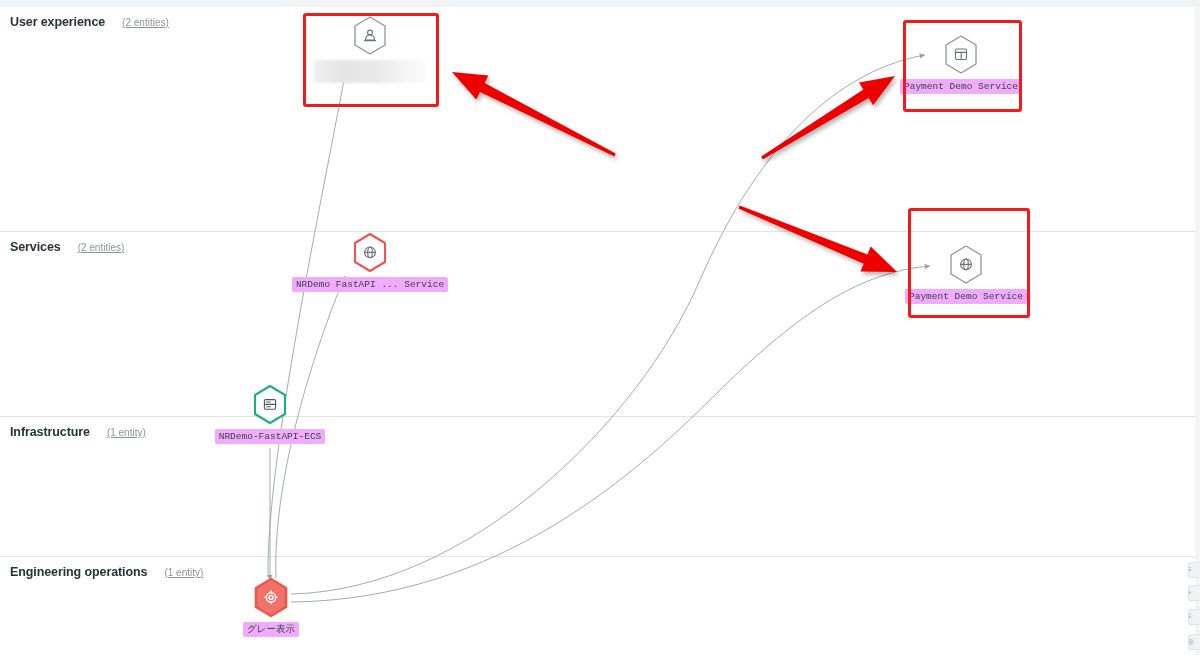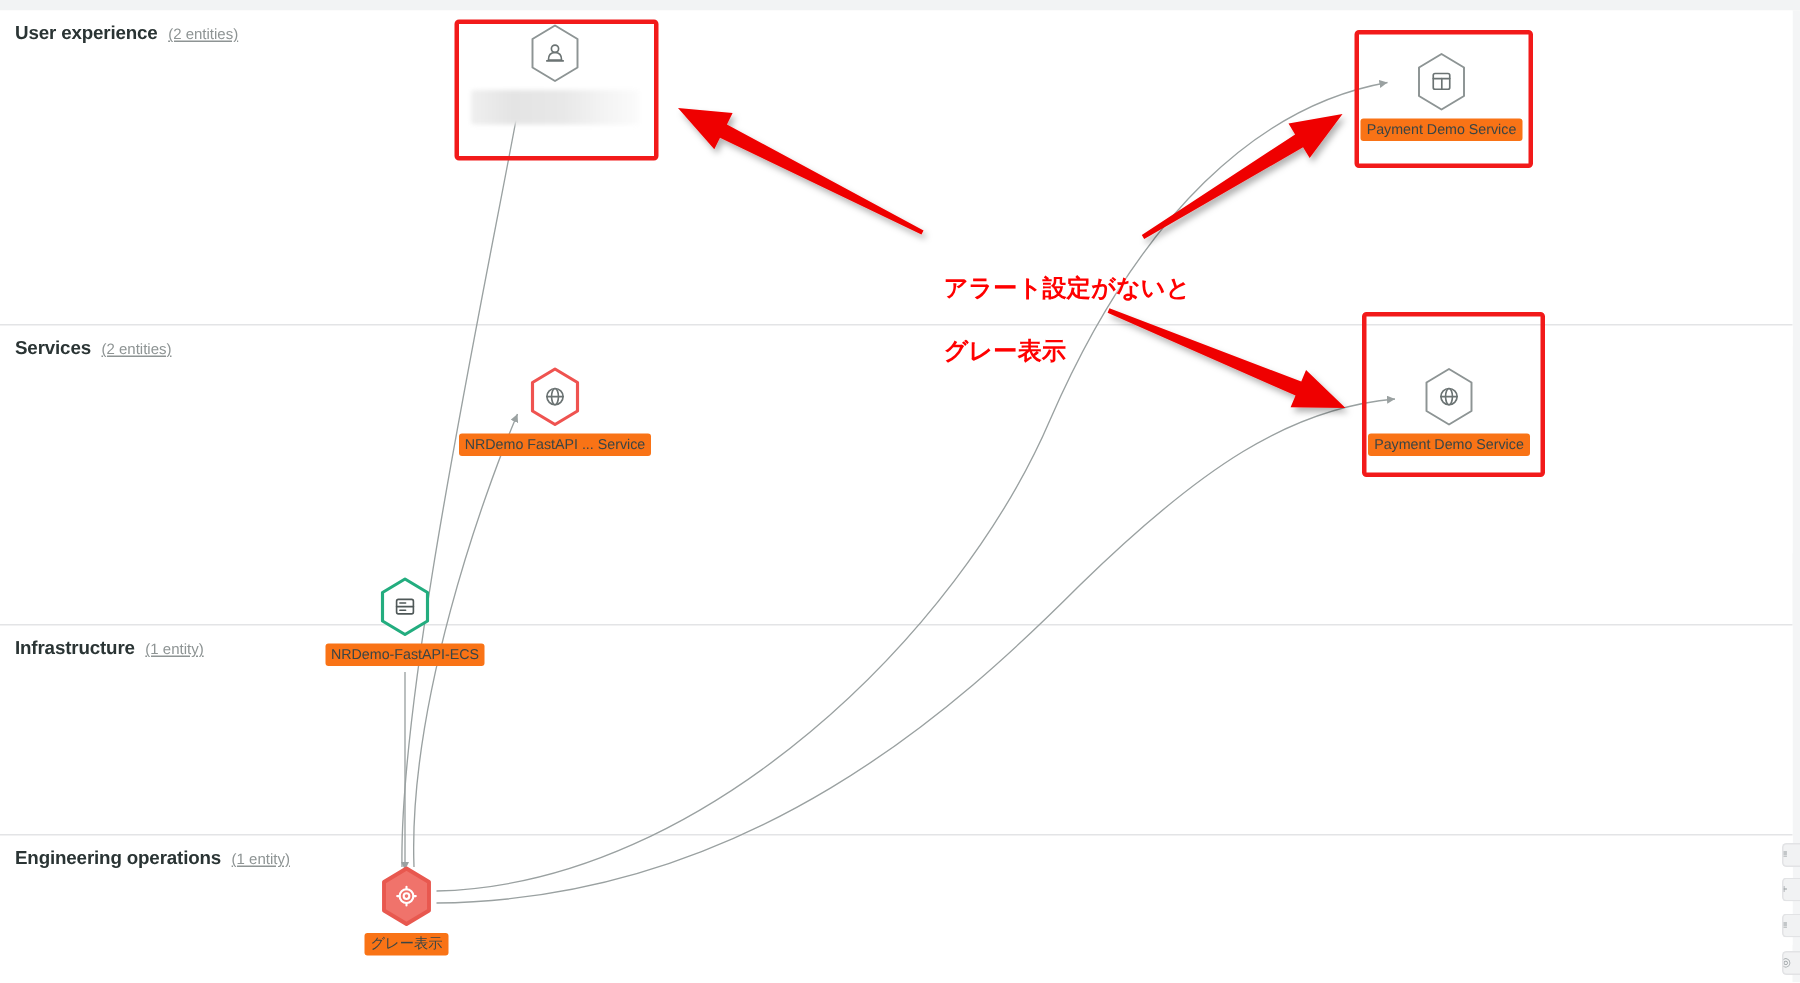--- a/index.html
+++ b/index.html
@@ -36,21 +36,21 @@
     border-top: 1px solid #e3e4e6;
     background: #ffffff;
   }
   .lane.first { border-top: none; }
   .lane-header {
     position: absolute;
     left: 10px;
     top: 8px;
     display: flex;
     align-items: baseline;
-    gap: 7px;
+    gap: 17px;
     white-space: nowrap;
     z-index: 6;
   }
   .lane-title {
     font-size: 12.5px;
     font-weight: bold;
     color: #2a3434;
     letter-spacing: -0.1px;
   }
   .lane-count {
@@ -81,25 +81,26 @@
     position: relative;
     display: flex;
     align-items: center;
     justify-content: center;
   }
   .hex-wrap svg { display: block; }
   .node-label {
     margin-top: 3px;
     font-size: 9.5px;
     color: #3a4545;
-    background: #f97316;
+    background: #f0abfc;
     padding: 1.5px 4px;
     border-radius: 2px;
     white-space: nowrap;
     line-height: 12px;
+    font-family: Liberation Mono, monospace;
   }
   .node-label.redacted {
     color: transparent;
     background: linear-gradient(90deg,#efefef 0%,#e4e4e4 25%,#e8e8e8 55%,#f4f4f4 80%,#fbfbfb 100%);
     width: 104px;
     height: 20px;
     border-radius: 2px;
     filter: blur(1.4px);
   }
   
@@ -161,21 +162,21 @@
   <div class="top-strip"></div>
   <div class="right-strip"></div>
 
   <div id="lanes">
       <div class="lane first" style="top: 7px; height: 224px;">
         <div class="lane-header">
           <span class="lane-title">User experience</span>
           <span class="lane-count">(2 entities)</span>
         </div>
       </div>
-      <div class="lane" style="top: 216px; height: 153px;">
+      <div class="lane" style="top: 231px; height: 153px;">
         <div class="lane-header">
           <span class="lane-title">Services</span>
           <span class="lane-count">(2 entities)</span>
         </div>
       </div>
       <div class="lane" style="top: 384px; height: 172px; margin-top: 32px;">
         <div class="lane-header">
           <span class="lane-title">Infrastructure</span>
           <span class="lane-count">(1 entity)</span>
         </div>
@@ -223,21 +224,21 @@
             <path d="M19 2 L34 11 L34 30 L19 39 L4 30 L4 11 Z" fill="#ffffff" stroke="#8d9494" stroke-width="1.3" stroke-linejoin="round"></path>
             <g stroke="#6b7373" stroke-width="1.1" fill="none" stroke-linecap="round" stroke-linejoin="round">
               <rect x="13.5" y="15" width="11" height="10.5" rx="1.2"></rect>
               <line x1="13.5" y1="18.4" x2="24.5" y2="18.4"></line>
               <line x1="19.2" y1="18.4" x2="19.2" y2="25.5"></line>
             </g>
           </svg>
         </div>
         <div class="node-label">Payment Demo Service</div>
       </div>
-      <div class="node" style="left: 370px; top: 244px;">
+      <div class="node" style="left: 370px; top: 232px;">
         <div class="hex-wrap">
           <svg width="38" height="42" viewBox="0 0 38 42">
             <path d="M19 2 L34 11 L34 30 L19 39 L4 30 L4 11 Z" fill="#ffffff" stroke="#ef5350" stroke-width="2.1" stroke-linejoin="round"></path>
             <g stroke="#6b7373" stroke-width="1.1" fill="none" stroke-linecap="round" stroke-linejoin="round">
               <circle cx="19" cy="20.4" r="5.4"></circle>
               <line x1="13.6" y1="20.4" x2="24.4" y2="20.4"></line>
               <ellipse cx="19" cy="20.4" rx="2.3" ry="5.4"></ellipse>
             </g>
           </svg>
         </div>
@@ -300,24 +301,20 @@
         <feDropShadow dx="2" dy="3" stdDeviation="2.2" flood-color="#000000" flood-opacity="0.30"></feDropShadow>
       </filter>
     </defs>
     <g id="annot-g" filter="url(#softshadow)">
         <polygon points="615.7,153.6 484.6,83.0 488.4,75.4 452.0,72.0 476.2,99.5 480.0,91.9 614.3,156.4" fill="#ef0000"></polygon>
         <polygon points="762.8,159.4 868.7,98.1 873.1,105.3 895.0,76.0 859.0,82.4 863.4,89.6 761.2,156.6" fill="#ef0000"></polygon>
         <polygon points="738.4,208.5 863.7,263.7 860.4,271.5 897.0,272.0 870.7,246.6 867.5,254.4 739.6,205.5" fill="#ef0000"></polygon>
       </g>
   </svg>
 
-  <div class="annot-text" style="left: 606px; top: 160px; color: rgb(255, 0, 0);">
-    <span>アラート設定がないと</span><br>
-    <span>グレー表示</span>
-  </div>
 
   <div id="edge-controls">
       <div class="edge-ctrl" style="top: 562px; height: 16px;">≡</div>
       <div class="edge-ctrl" style="top: 585px; height: 16px;">+</div>
       <div class="edge-ctrl" style="top: 609px; height: 16px;">≡</div>
       <div class="edge-ctrl" style="top: 634px; height: 16px;">◎</div>
     </div>
 
 </div>
 

